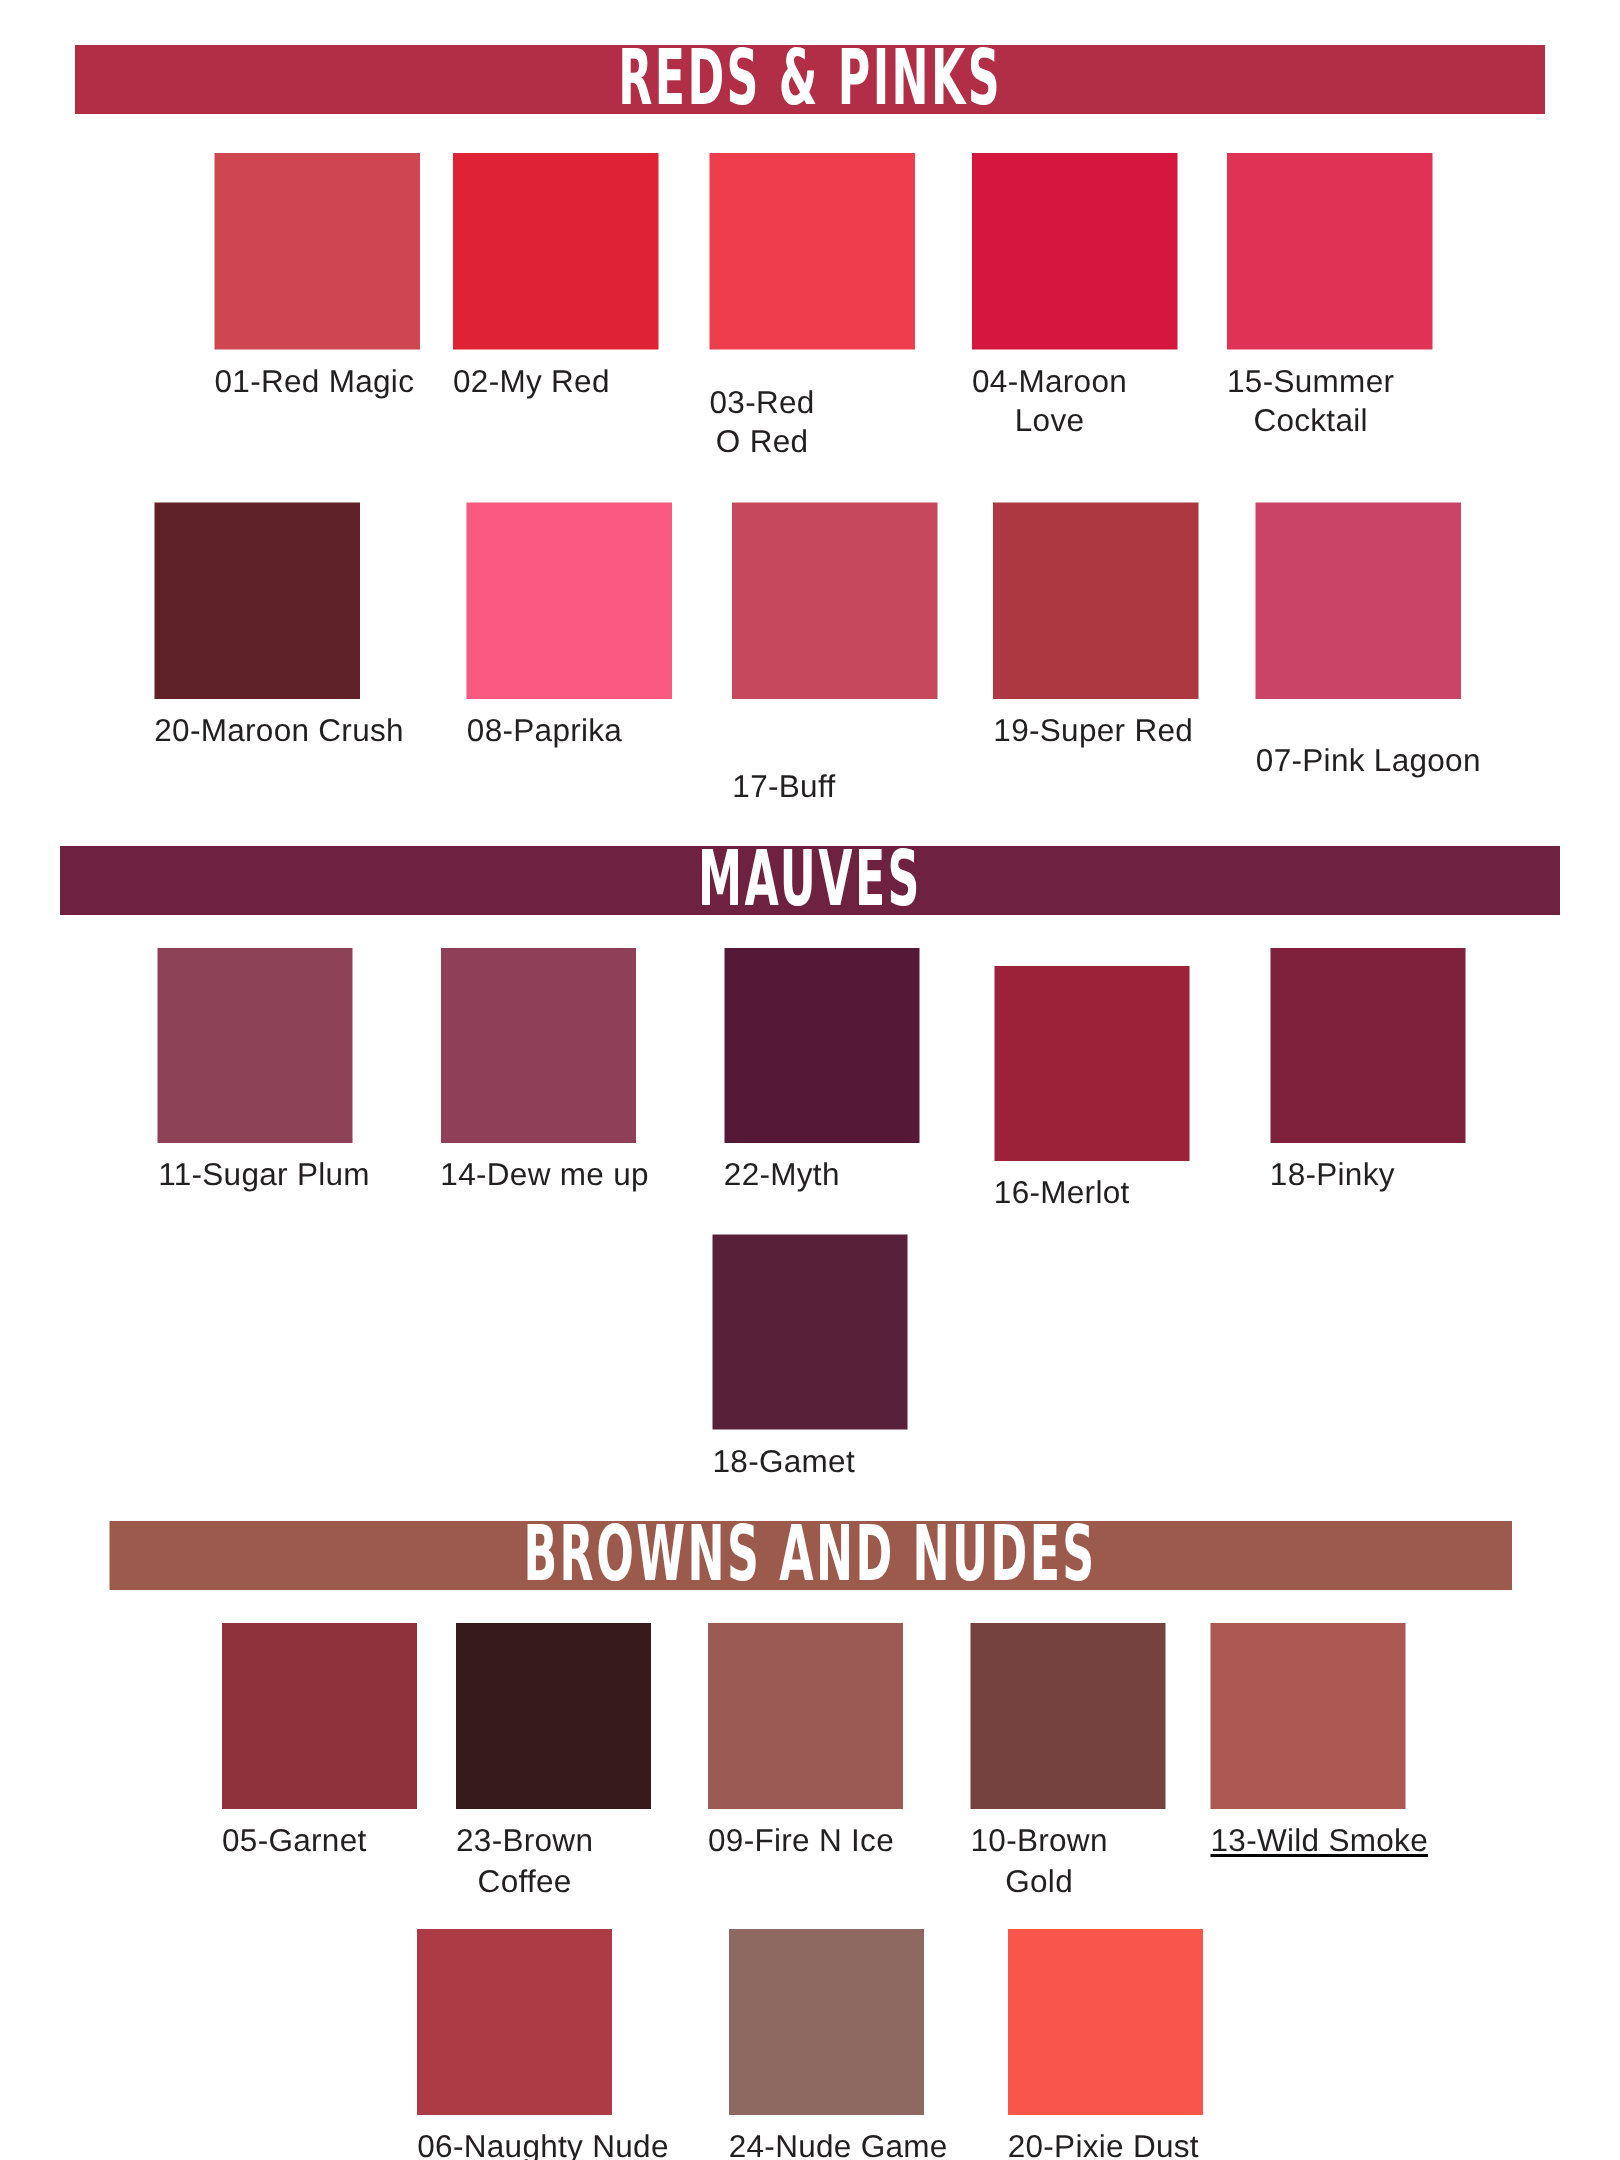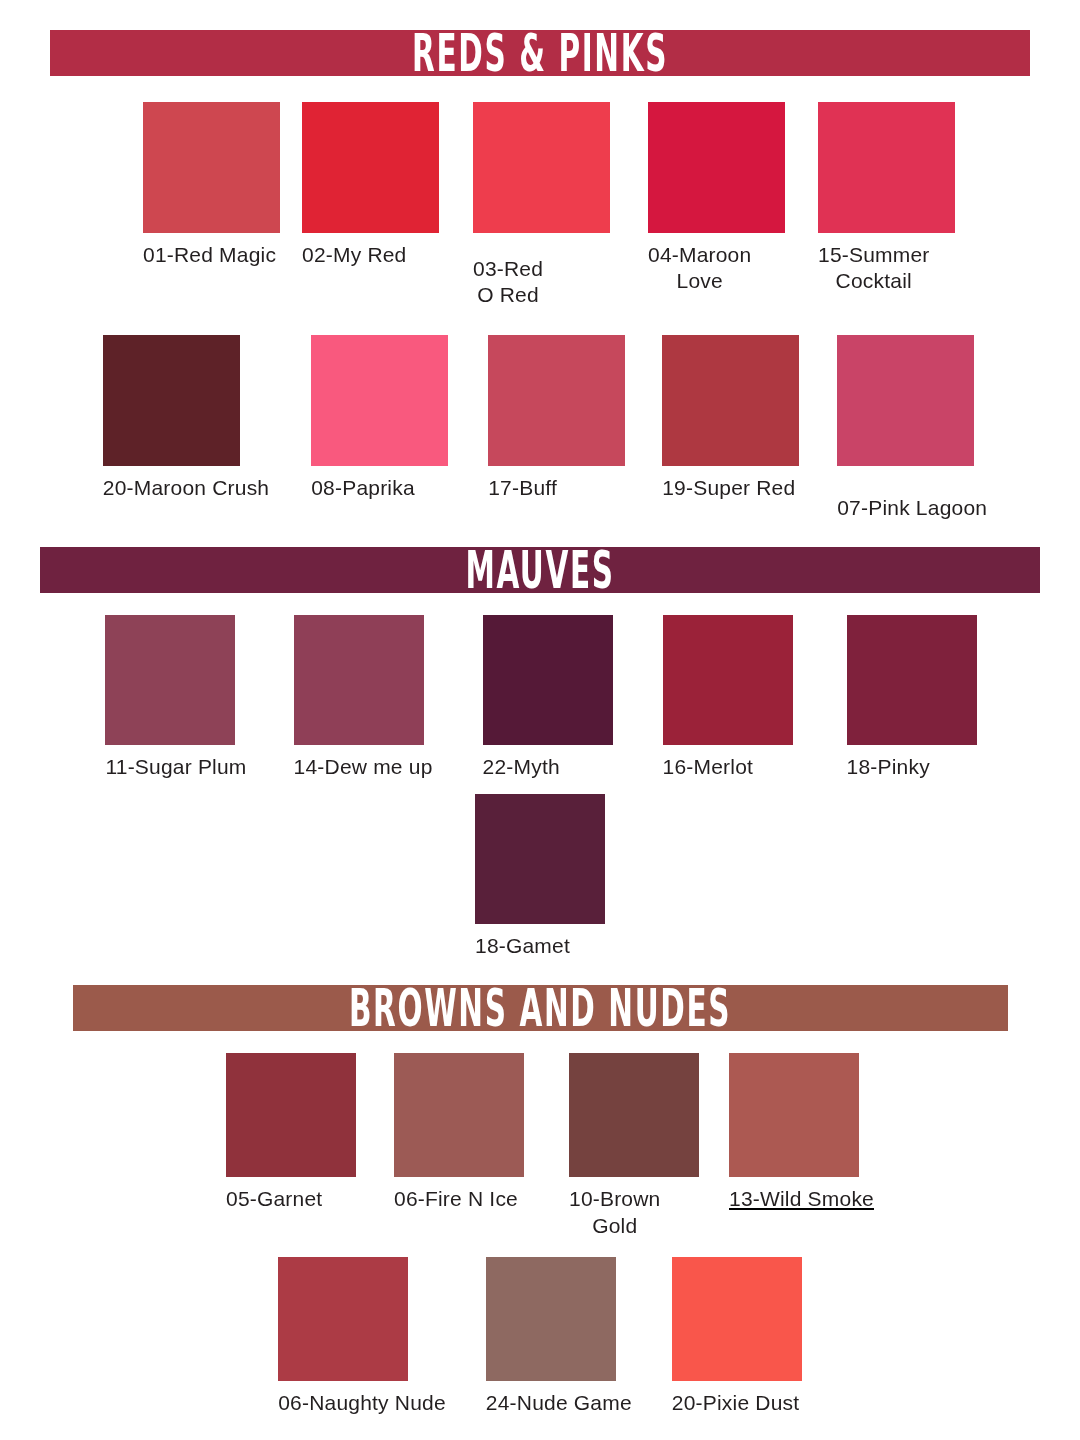--- a/index.html
+++ b/index.html
@@ -112,21 +112,21 @@
       </div>
       <div class="row" style="margin-top: 26px; padding-left: 10px;">
         <div class="cell">
           <div class="chip" style="width: 137px; height: 131px; background: rgb(94, 34, 40);"></div>
           <div class="label" style="max-width: 180px;">20-Maroon Crush</div>
         </div>
         <div class="cell" style="margin-left: 42px;">
           <div class="chip" style="width: 137px; height: 131px; background: rgb(249, 89, 126);"></div>
           <div class="label" style="max-width: 180px;">08-Paprika</div>
         </div>
-        <div class="cell" style="margin-left: 40px;">
+        <div class="cell" style="margin-left: 40px; gap: 37px;">
           <div class="chip" style="width: 137px; height: 131px; background: rgb(198, 72, 92);"></div>
           <div class="label" style="max-width: 180px;">17-Buff</div>
         </div>
         <div class="cell" style="margin-left: 37px;">
           <div class="chip" style="width: 137px; height: 131px; background: rgb(174, 56, 65);"></div>
           <div class="label" style="max-width: 180px;">19-Super Red</div>
         </div>
         <div class="cell" style="margin-left: 38px; gap: 20px;">
           <div class="chip" style="width: 137px; height: 131px; background: rgb(201, 68, 103);"></div>
           <div class="label" style="max-width: 180px;">07-Pink Lagoon</div>
@@ -141,21 +141,21 @@
           <div class="label" style="max-width: 172px;">11-Sugar Plum</div>
         </div>
         <div class="cell" style="margin-left: 35px;">
           <div class="chip" style="width: 130px; height: 130px; background: rgb(143, 63, 87);"></div>
           <div class="label" style="max-width: 172px;">14-Dew me up</div>
         </div>
         <div class="cell" style="margin-left: 38px;">
           <div class="chip" style="width: 130px; height: 130px; background: rgb(85, 25, 55);"></div>
           <div class="label" style="max-width: 172px;">22-Myth</div>
         </div>
-        <div class="cell" style="margin-left: 38px;">
+        <div class="cell" style="margin-left: 38px; margin-top: 12px;">
           <div class="chip" style="width: 130px; height: 130px; background: rgb(155, 34, 57);"></div>
           <div class="label" style="max-width: 172px;">16-Merlot</div>
         </div>
         <div class="cell" style="margin-left: 42px;">
           <div class="chip" style="width: 130px; height: 130px; background: rgb(127, 33, 60);"></div>
           <div class="label" style="max-width: 172px;">18-Pinky</div>
         </div>
       </div>
       <div class="row" style="margin-top: 14px; padding-left: 0px;">
         <div class="cell">
@@ -164,23 +164,28 @@
         </div>
       </div>
       <div class="banner banner-browns" style="background: rgb(155, 90, 75); margin-top: 26px;">
         <div class="banner-text">BROWNS AND NUDES</div>
       </div>
       <div class="row" style="margin-top: 22px; padding-left: 20px;">
         <div class="cell">
           <div class="chip" style="width: 130px; height: 124px; background: rgb(144, 50, 60);"></div>
           <div class="label" style="max-width: 165px;">05-Garnet</div>
         </div>
+        <div class="cell" style="margin-left: 26px;">
+          <div class="chip" style="width: 130px; height: 124px; background: rgb(54, 26, 28);"></div>
+          <div class="label" style="max-width: 165px;">23-Brown
+Coffee</div>
+        </div>
         <div class="cell" style="margin-left: 38px;">
           <div class="chip" style="width: 130px; height: 124px; background: rgb(156, 90, 85);"></div>
-          <div class="label" style="max-width: 165px;">06-Fire N Ice</div>
+          <div class="label" style="max-width: 165px;">09-Fire N Ice</div>
         </div>
         <div class="cell" style="margin-left: 45px;">
           <div class="chip" style="width: 130px; height: 124px; background: rgb(117, 66, 63);"></div>
           <div class="label" style="max-width: 165px;">10-Brown
 Gold</div>
         </div>
         <div class="cell" style="margin-left: 30px; text-decoration: underline;">
           <div class="chip" style="width: 130px; height: 124px; background: rgb(172, 89, 82);"></div>
           <div class="label" style="max-width: 165px;">13-Wild Smoke</div>
         </div>

